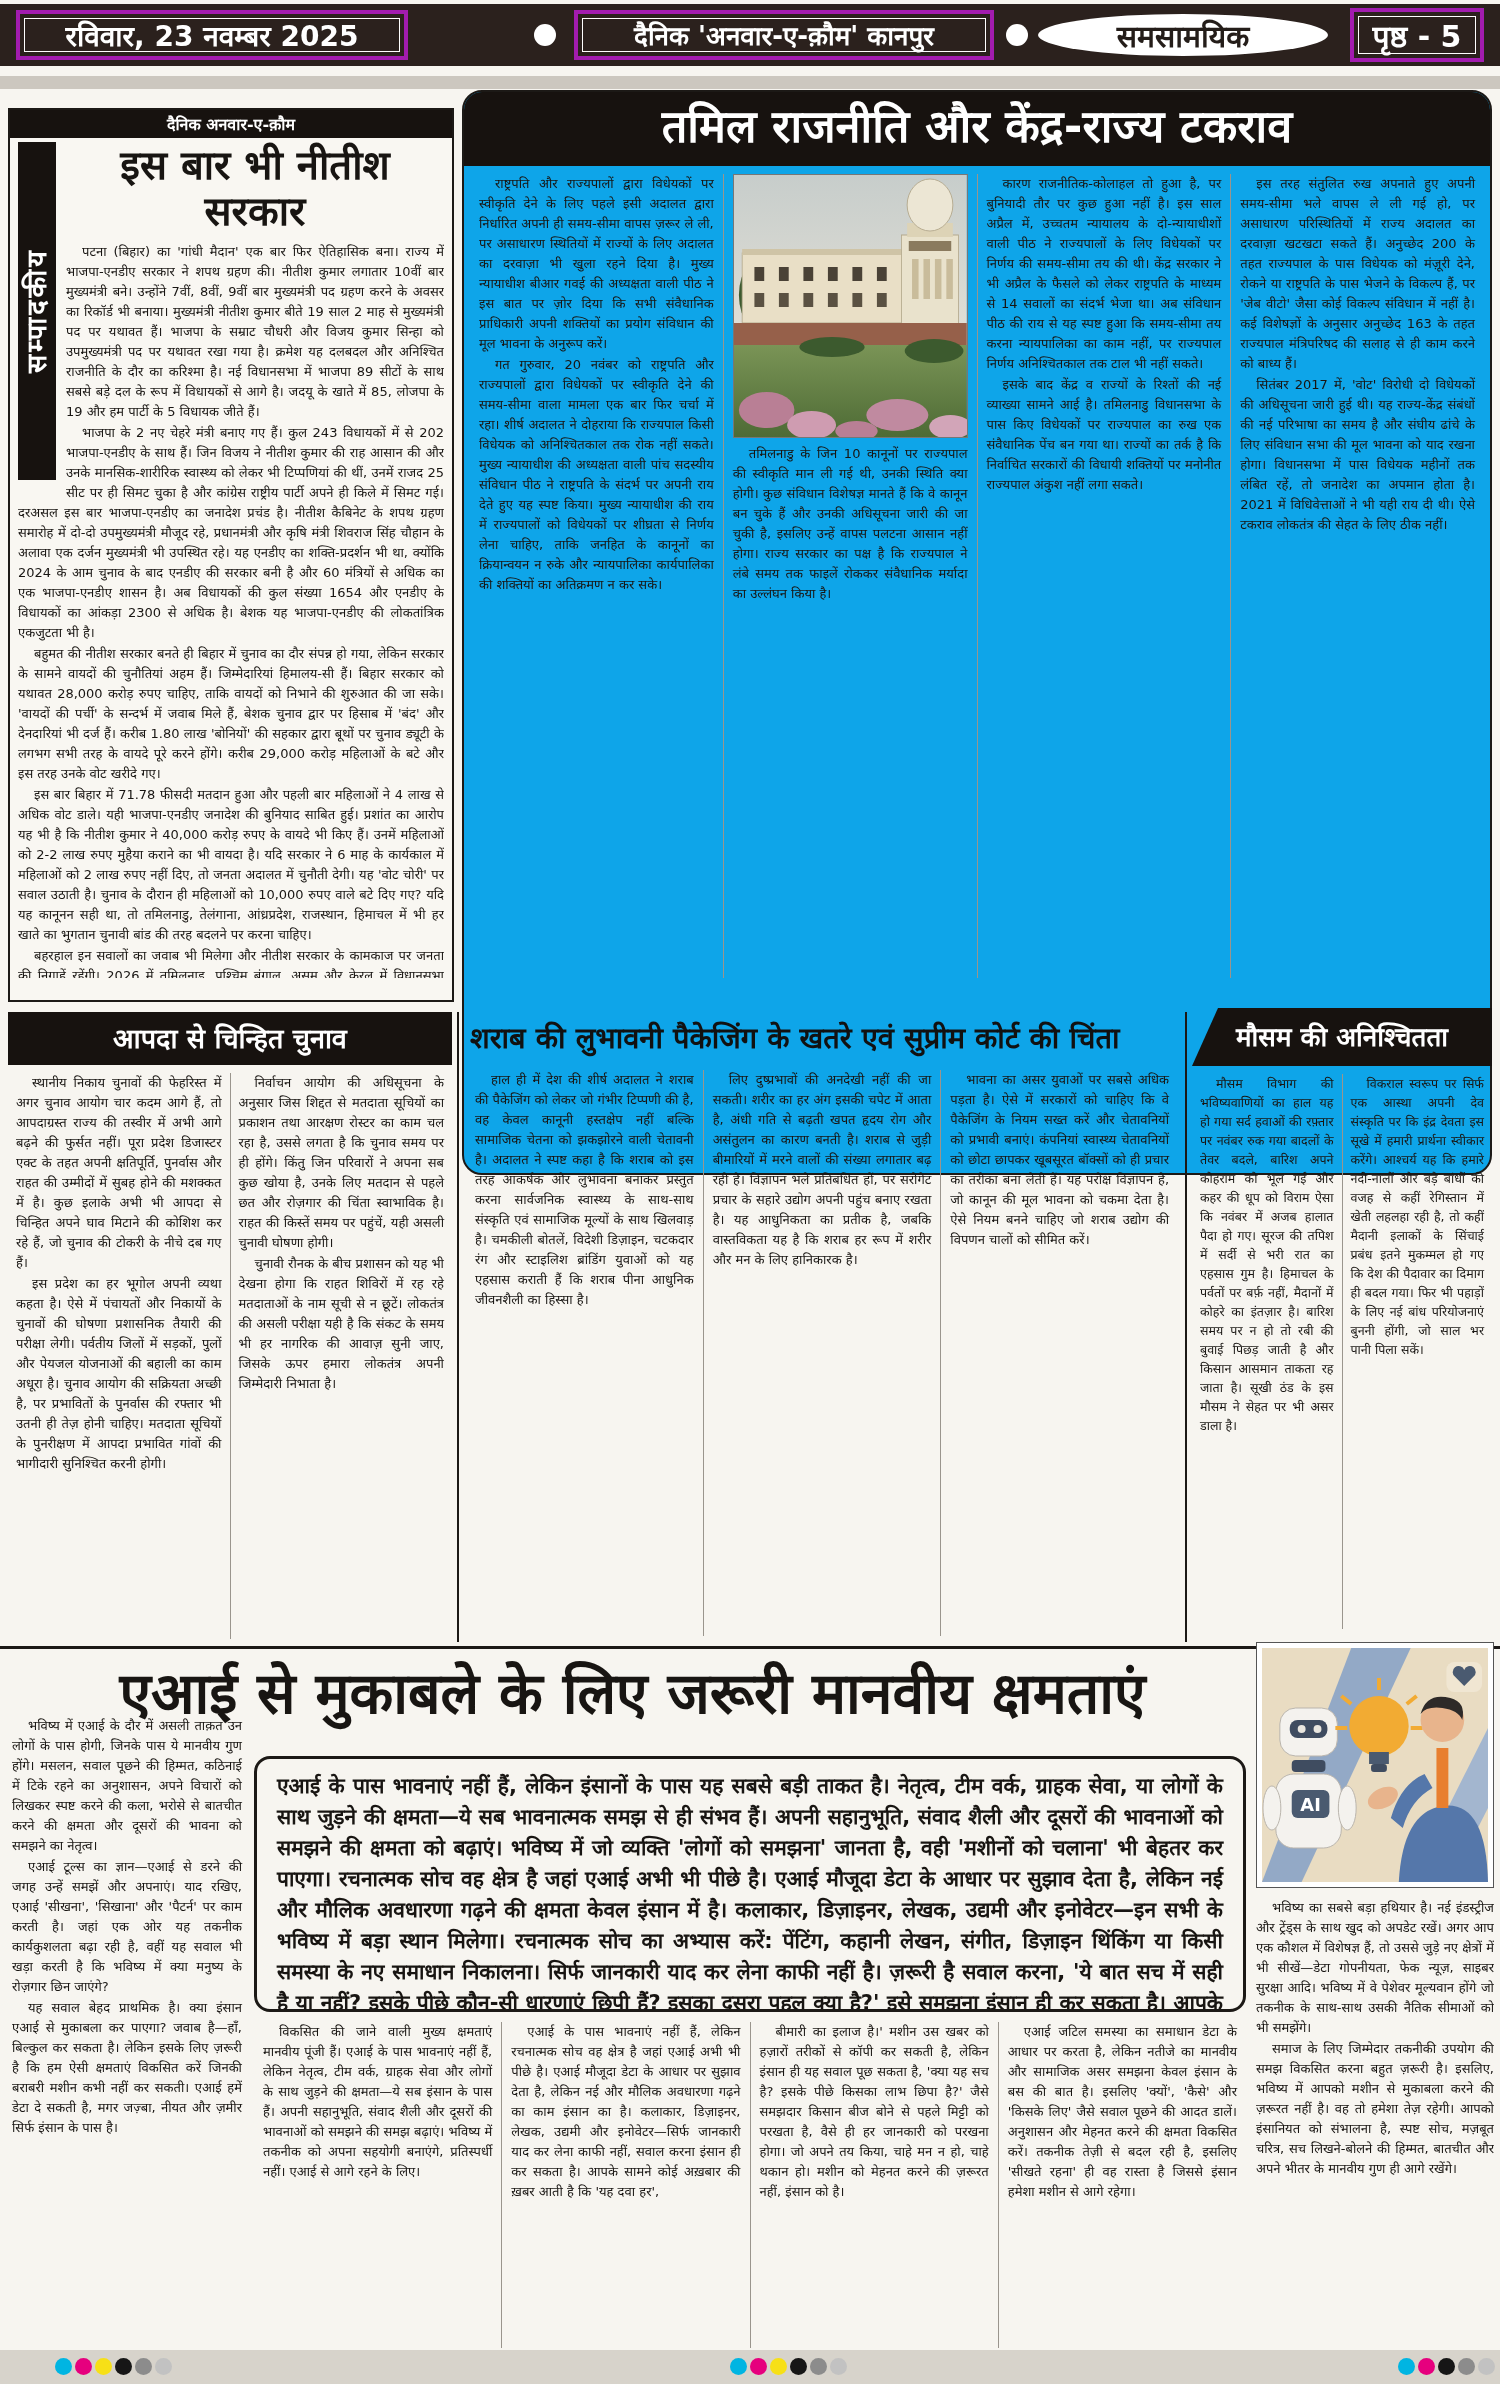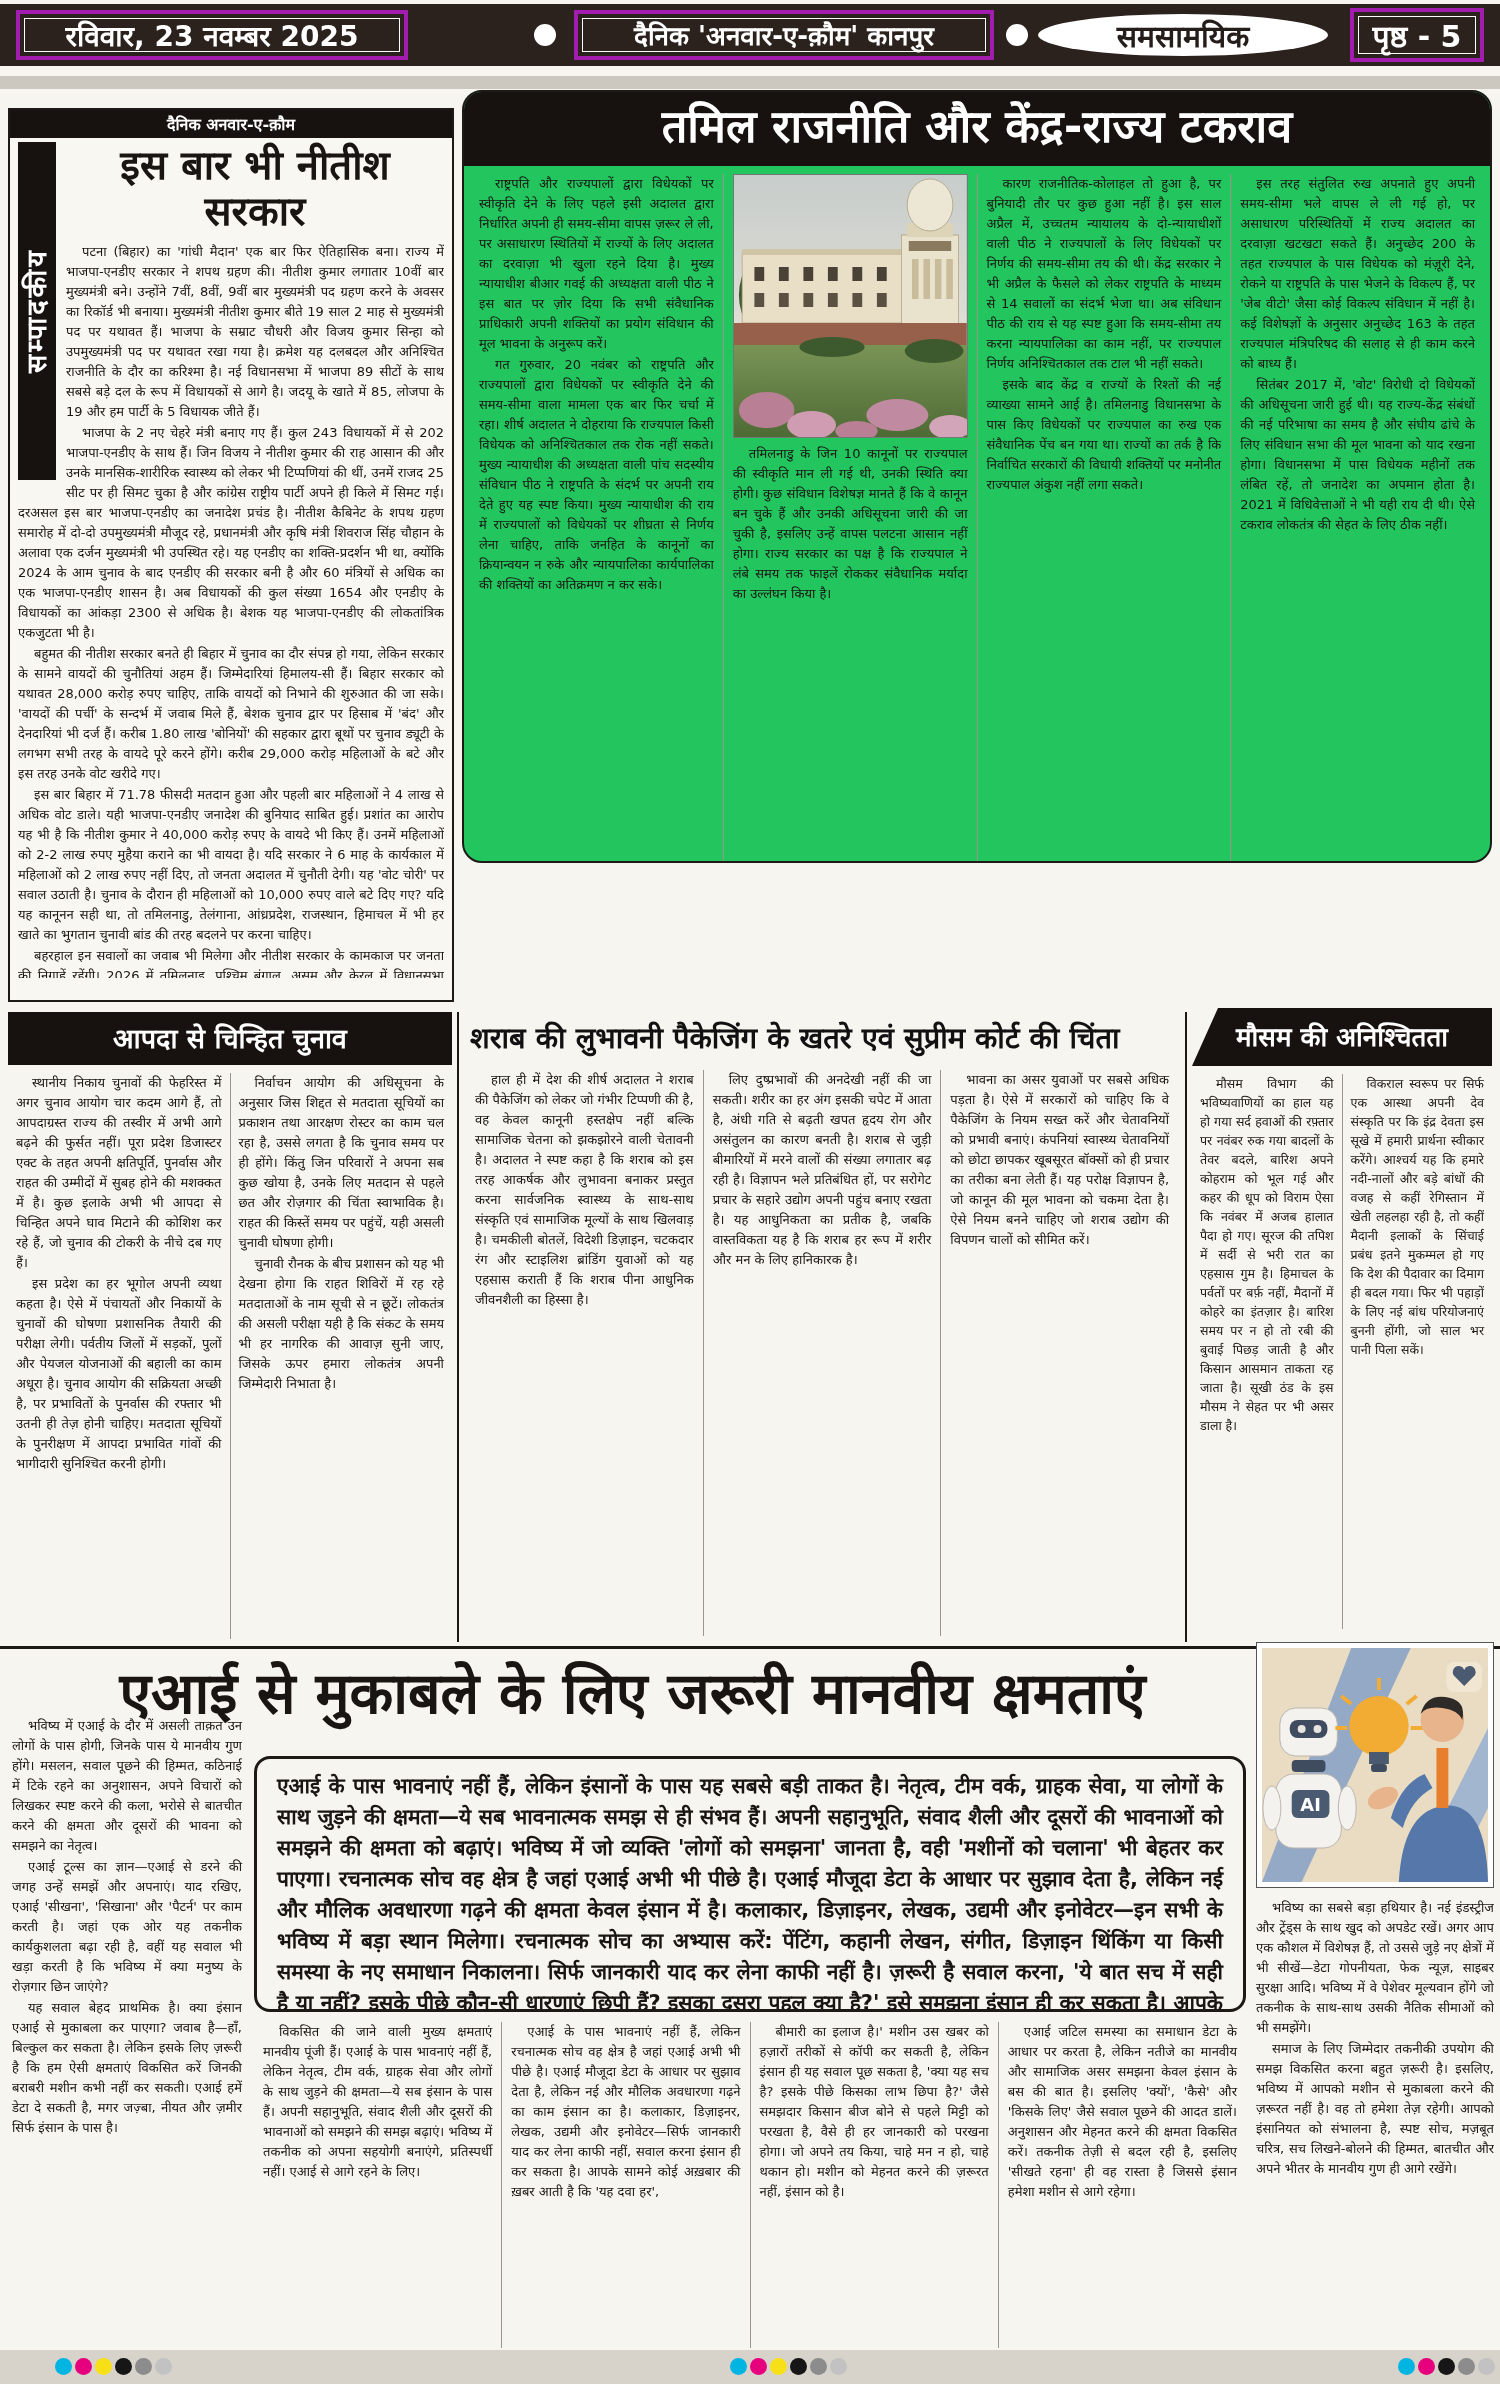--- a/index.html
+++ b/index.html
@@ -38,22 +38,22 @@
   .edit-kicker { margin:0 -8px; background:#17120f; color:#fff; text-align:center;
                  font-size:16px; font-weight:bold; padding:3px 0; }
   .edit-flow { height:840px; overflow:hidden; }
   .vtab { float:left; width:38px; height:338px; background:#17120f; color:#fff;
           writing-mode:vertical-rl; transform:rotate(180deg);
           display:flex; align-items:center; justify-content:center;
           font-size:27px; font-weight:bold; letter-spacing:3px; margin:4px 10px 4px 0; }
   .edit-headline { font-size:40px; font-weight:bold; text-align:center; padding:4px 0 8px; line-height:1.15; }
 
   
-  .tamil-box { position:absolute; left:462px; top:90px; width:1030px; height:773px;
-               border:2px solid #1c1916; border-radius:20px; background:#22c55e; overflow:hidden; }
+  .tamil-box { position:absolute; left:462px; top:90px; width:1030px; height:1085px;
+               border:2px solid #1c1916; border-radius:20px; background:#0ea5e9; overflow:hidden; }
   .tamil-head { background:#17120f; color:#fff; font-size:45px; font-weight:bold;
                 text-align:center; padding:10px 0 14px; line-height:1.1; }
   .tamil-cols { display:flex; height:820px; padding:8px 6px; }
   .tcol { flex:1; padding:0 9px; border-right:1px solid #9a958d; overflow:hidden; }
   .tcol:last-child { border-right:none; }
   .photo { width:100%; height:264px; margin-bottom:6px; border:1px solid #777; }
 
   
   .vrule { position:absolute; width:2px; background:#1c1916; top:1012px; height:630px; }
   .vr1 { left:457px; } .vr2 { left:1185px; }

